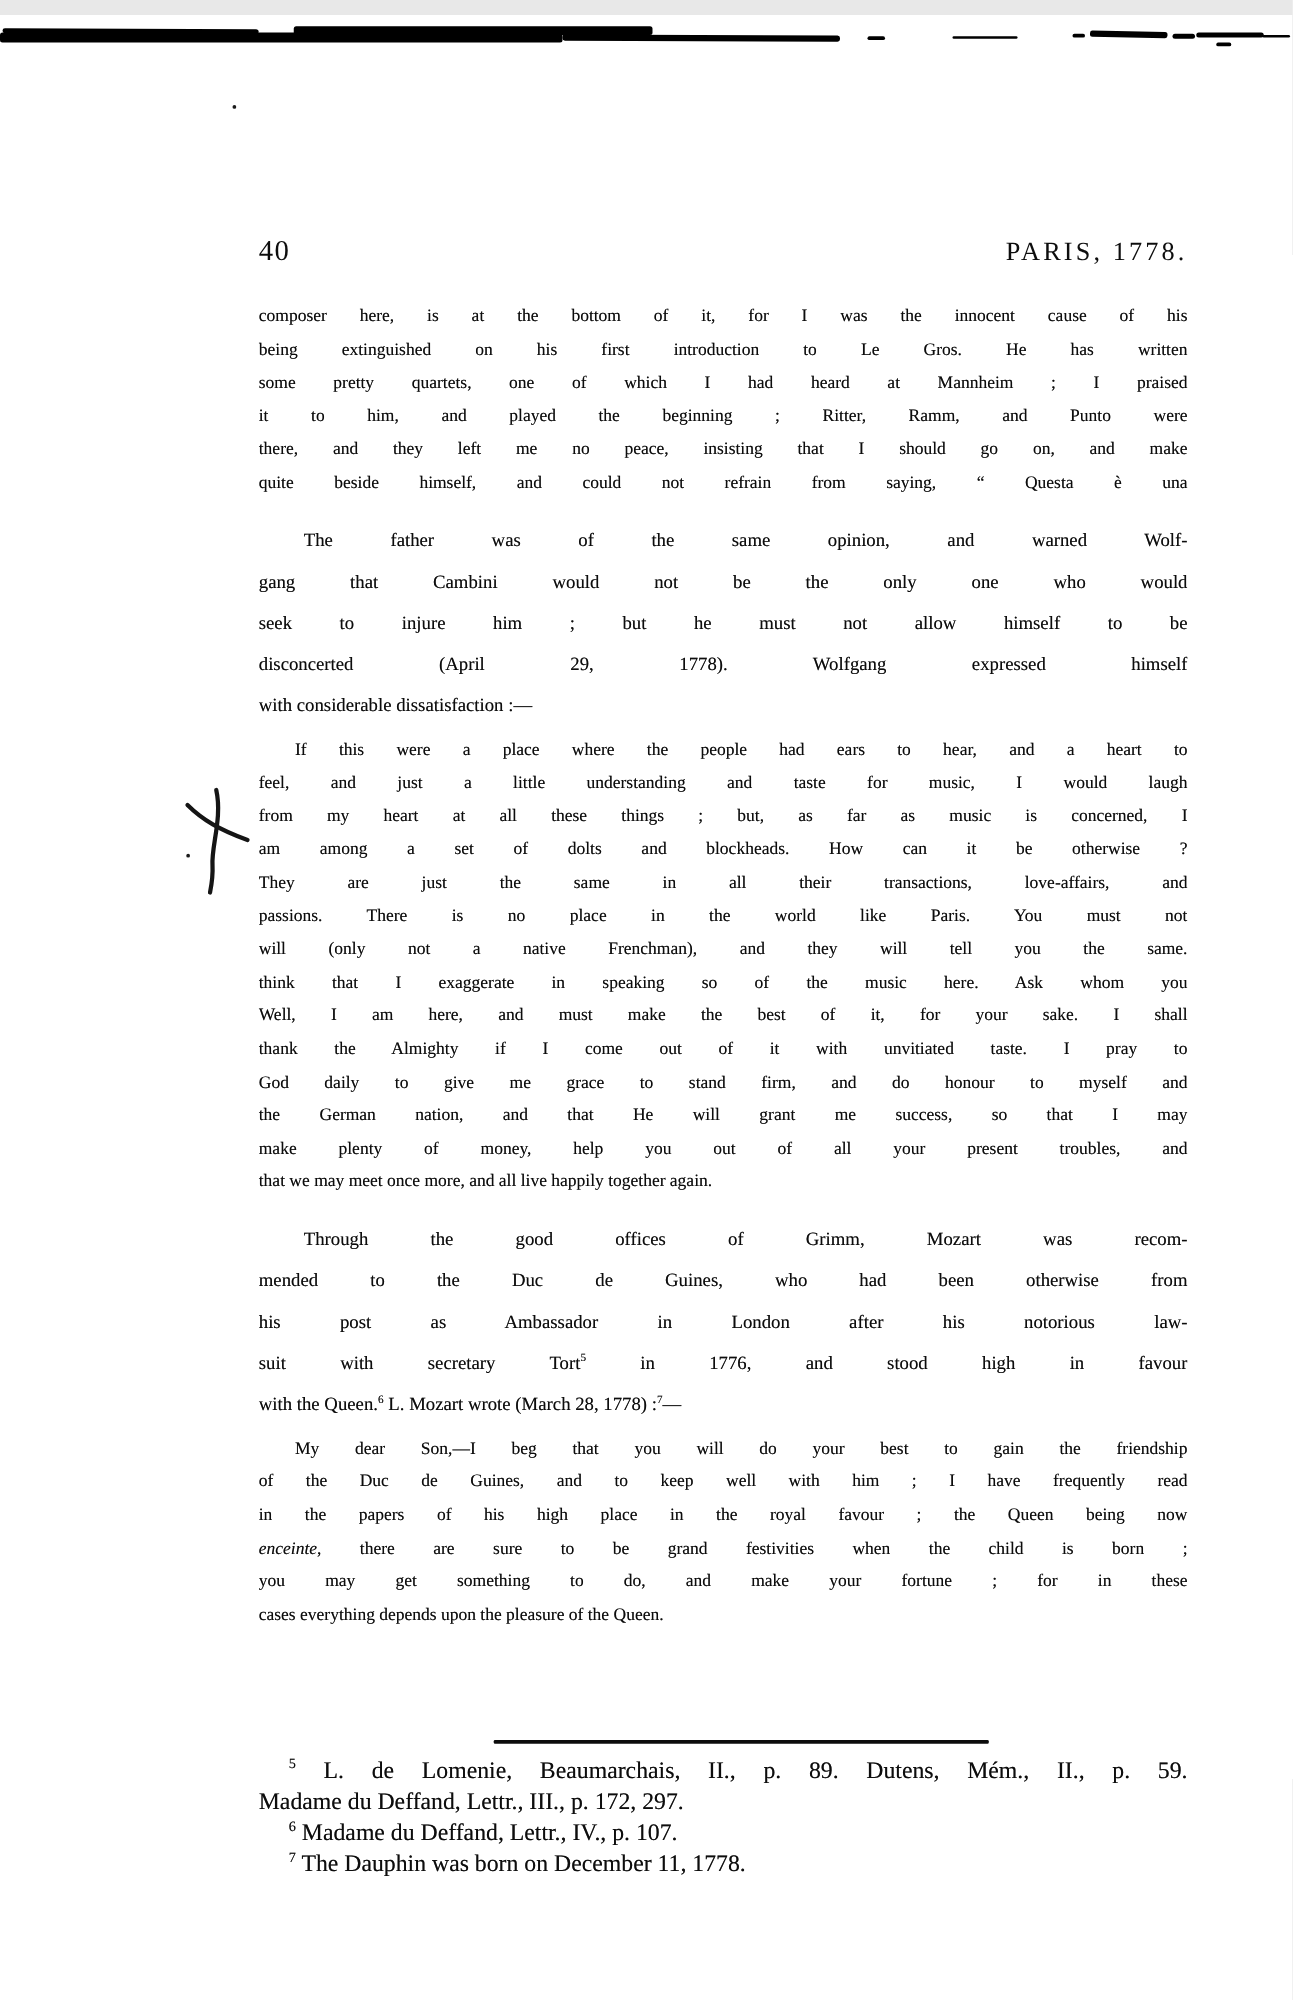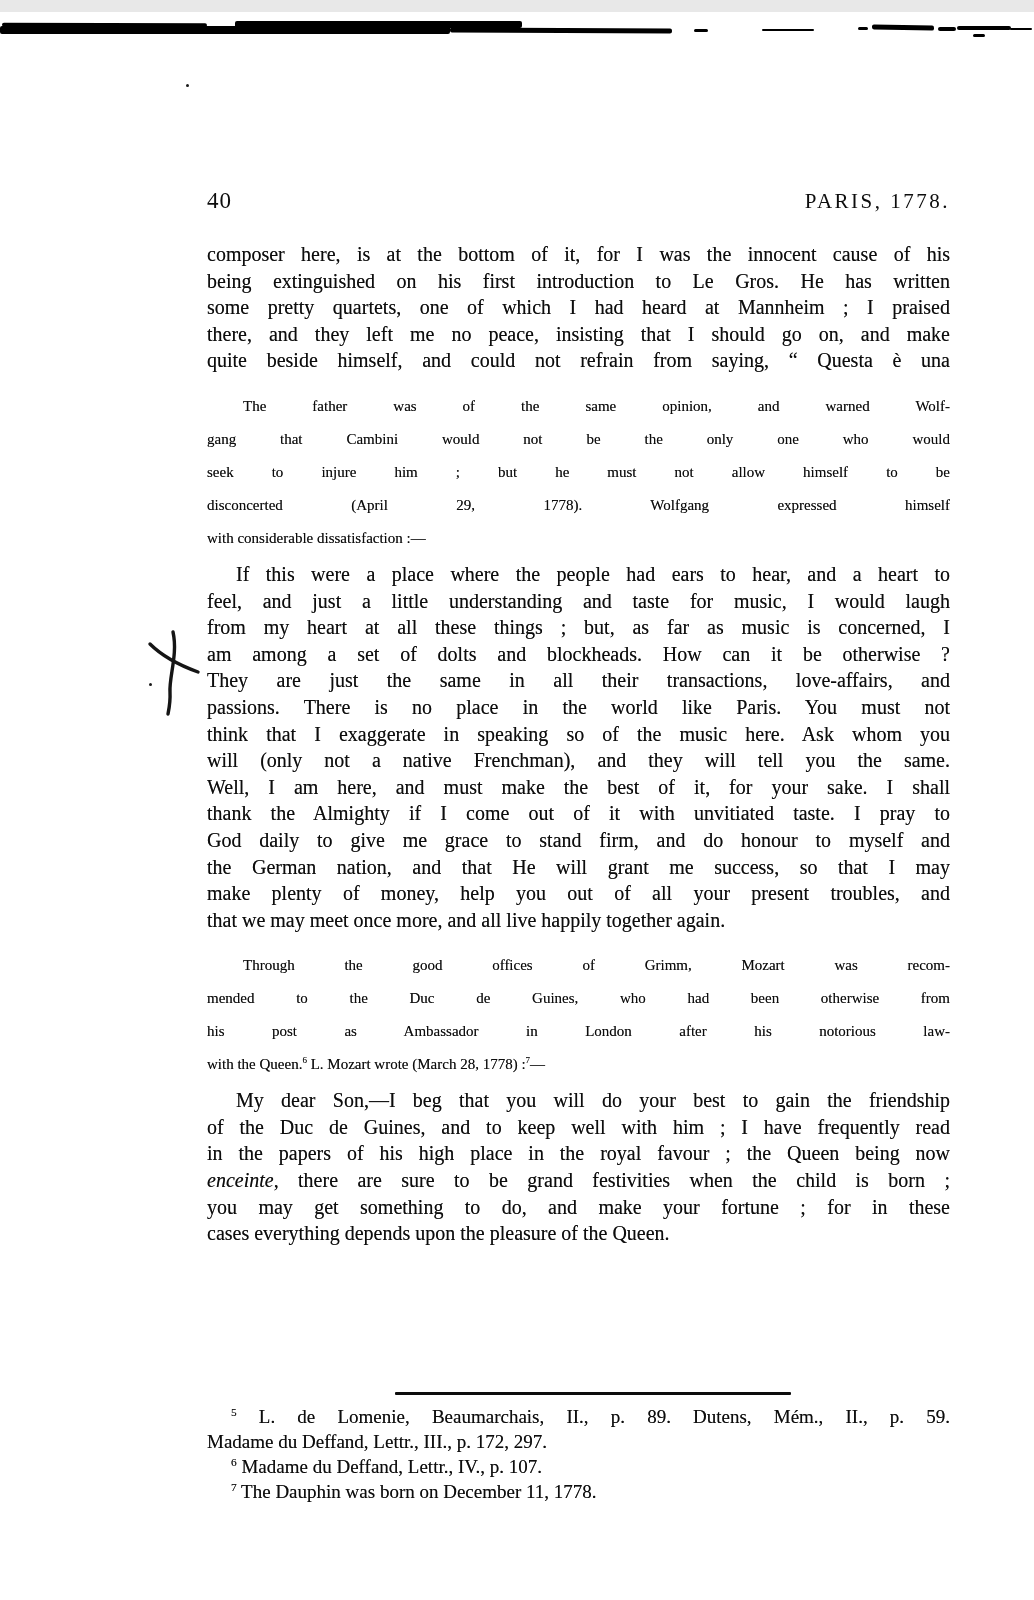--- a/index.html
+++ b/index.html
@@ -25,21 +25,21 @@
     position: absolute; left: 0; right: 0; top: 3px;
     text-align: right; font-size: 21px; letter-spacing: 2.5px;
   }
 
   
   .text-block { position: absolute; left: 207px; top: 229px; width: 743px; }
   .para { margin: 0; text-shadow: 0 0 0.5px rgba(10,10,10,0.55); }
   .para.large { margin-top: 16px; margin-bottom: 6px; }
   .line { text-align: justify; text-align-last: justify; overflow: hidden; }
   .line.last { text-align-last: left; }
-  .para.small .line    { font-size: 20px;   line-height: 26.6px; max-height: 27px; }
+  .para.small .line    { font-size: 14px;   line-height: 26.6px; max-height: 27px; }
   .para.large .line    { font-size: 15px; line-height: 33px;   max-height: 34px; }
   .para.footnote .line { font-size: 19px;   line-height: 25px;   max-height: 26px; }
   .para.small.indent  .line.first { text-indent: 29px; }
   .para.large.indent  .line.first { text-indent: 36px; }
   .para.footnote.indent .line.first { text-indent: 24px; }
   .para sup { font-size: 60%; line-height: 0; vertical-align: super; }
   .para em  { font-style: italic; }
 
   
   .margin-mark { position: absolute; left: 136px; top: 610px; }
@@ -82,50 +82,52 @@
   <svg class="margin-mark" width="78" height="100" viewBox="0 0 78 100">
     <path d="M37,10 C42,32 33,55 34,70 C34.5,80 33,87 32,92" fill="none" stroke="#151515" stroke-width="3.4" stroke-linecap="round"></path>
     <path d="M14,22 C26,34 40,42 62,50" fill="none" stroke="#151515" stroke-width="3.4" stroke-linecap="round"></path>
   </svg>
 
   <main class="text-block">
       <div class="para small">
         <div class="line first"><span>composer here, is at the bottom of it, for I was the innocent cause of his</span></div>
         <div class="line"><span>being extinguished on his first introduction to Le Gros.  He has written</span></div>
         <div class="line"><span>some pretty quartets, one of which I had heard at Mannheim ; I praised</span></div>
+        <div class="line"><span>it to him, and played the beginning ;  Ritter, Ramm, and Punto were</span></div>
         <div class="line"><span>there, and they left me no peace, insisting that I should go on, and make</span></div>
         <div class="line"><span>quite beside himself, and could not refrain from saying, “ Questa è una</span></div>
       </div>
       <div class="para large indent">
         <div class="line first"><span>The father was of the same opinion, and warned Wolf-</span></div>
         <div class="line"><span>gang that Cambini would not be the only one who would</span></div>
         <div class="line"><span>seek to injure him ; but he must not allow himself to be</span></div>
         <div class="line"><span>disconcerted (April 29, 1778).  Wolfgang expressed himself</span></div>
         <div class="line last"><span>with considerable dissatisfaction :—</span></div>
       </div>
       <div class="para small indent">
         <div class="line first"><span>If this were a place where the people had ears to hear, and  a heart to</span></div>
         <div class="line"><span>feel, and just a little understanding and taste for music, I would laugh</span></div>
         <div class="line"><span>from my heart at all these things ; but, as far as music is concerned, I</span></div>
         <div class="line"><span>am among a set of dolts and blockheads.  How can it be otherwise ?</span></div>
         <div class="line"><span>They are just the same in all their transactions, love-affairs, and</span></div>
         <div class="line"><span>passions.  There is no place in the world like Paris.  You must not</span></div>
+        <div class="line"><span>will (only not a native Frenchman), and they will tell you the same.</span></div>
         <div class="line"><span>think that I exaggerate in speaking so of the music here. Ask whom you</span></div>
-        <div class="line"><span>will (only not a native Frenchman), and they will tell you the same.</span></div>
         <div class="line"><span>Well, I am here, and must make the best of it, for your sake.  I shall</span></div>
         <div class="line"><span>thank the Almighty if I come out of it with unvitiated taste.  I pray to</span></div>
         <div class="line"><span>God daily to give me grace to stand firm, and do honour to myself and</span></div>
         <div class="line"><span>the German nation, and that He will grant me success, so that I may</span></div>
         <div class="line"><span>make plenty of money, help you out of all your present troubles, and</span></div>
         <div class="line last"><span>that we may meet once more, and all live happily together again.</span></div>
       </div>
       <div class="para large indent">
         <div class="line first"><span>Through the good offices of Grimm, Mozart was recom-</span></div>
         <div class="line"><span>mended to the Duc de Guines, who had been otherwise from</span></div>
         <div class="line"><span>his post as Ambassador in London after his notorious law-</span></div>
+        <div class="line"><span>suit with secretary Tort</span><sup>5</sup><span> in 1776, and stood high in favour</span></div>
         <div class="line last"><span>with the Queen.</span><sup>6</sup><span>  L. Mozart wrote (March 28, 1778) :</span><sup>7</sup><span>—</span></div>
       </div>
       <div class="para small indent">
         <div class="line first"><span>My dear Son,—I beg that you will do your best to gain the  friendship</span></div>
         <div class="line"><span>of the Duc de Guines, and to keep well with him ;  I have frequently read</span></div>
         <div class="line"><span>in the papers of his high place in the royal favour ;  the Queen being now</span></div>
         <div class="line"><em>enceinte</em><span>, there are sure to be grand festivities when the child is born ;</span></div>
         <div class="line"><span>you may get something to do, and make your fortune ;  for in these</span></div>
         <div class="line last"><span>cases everything depends upon the pleasure of the Queen.</span></div>
       </div>

